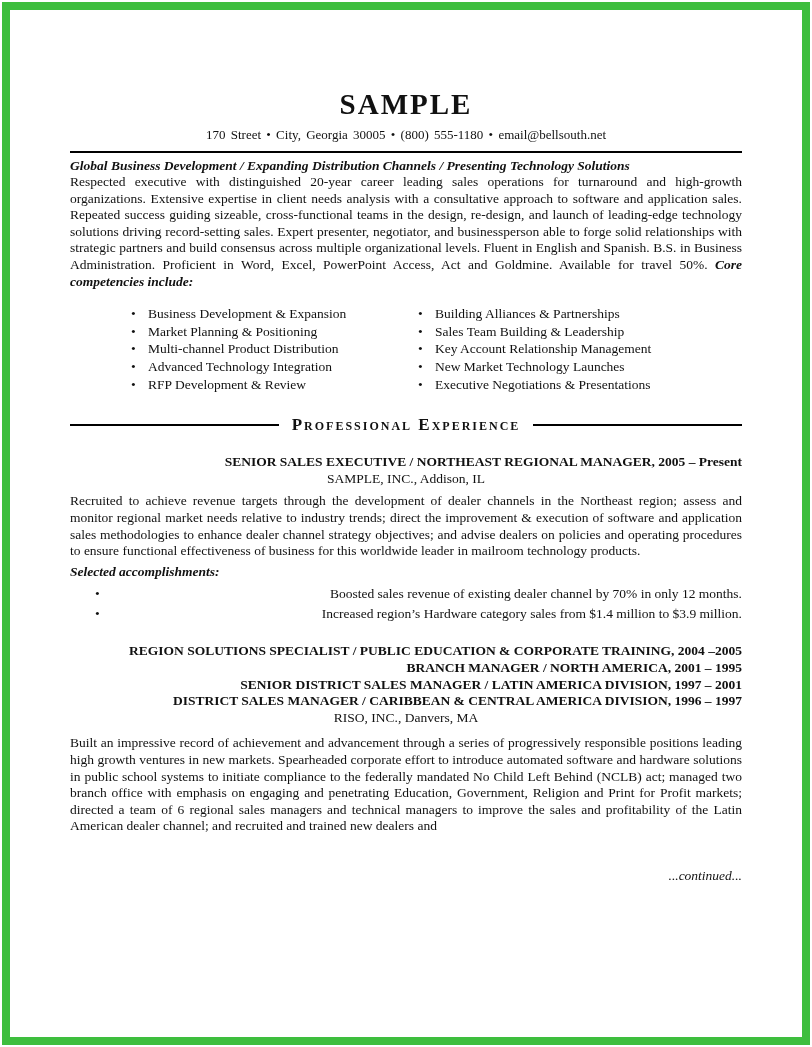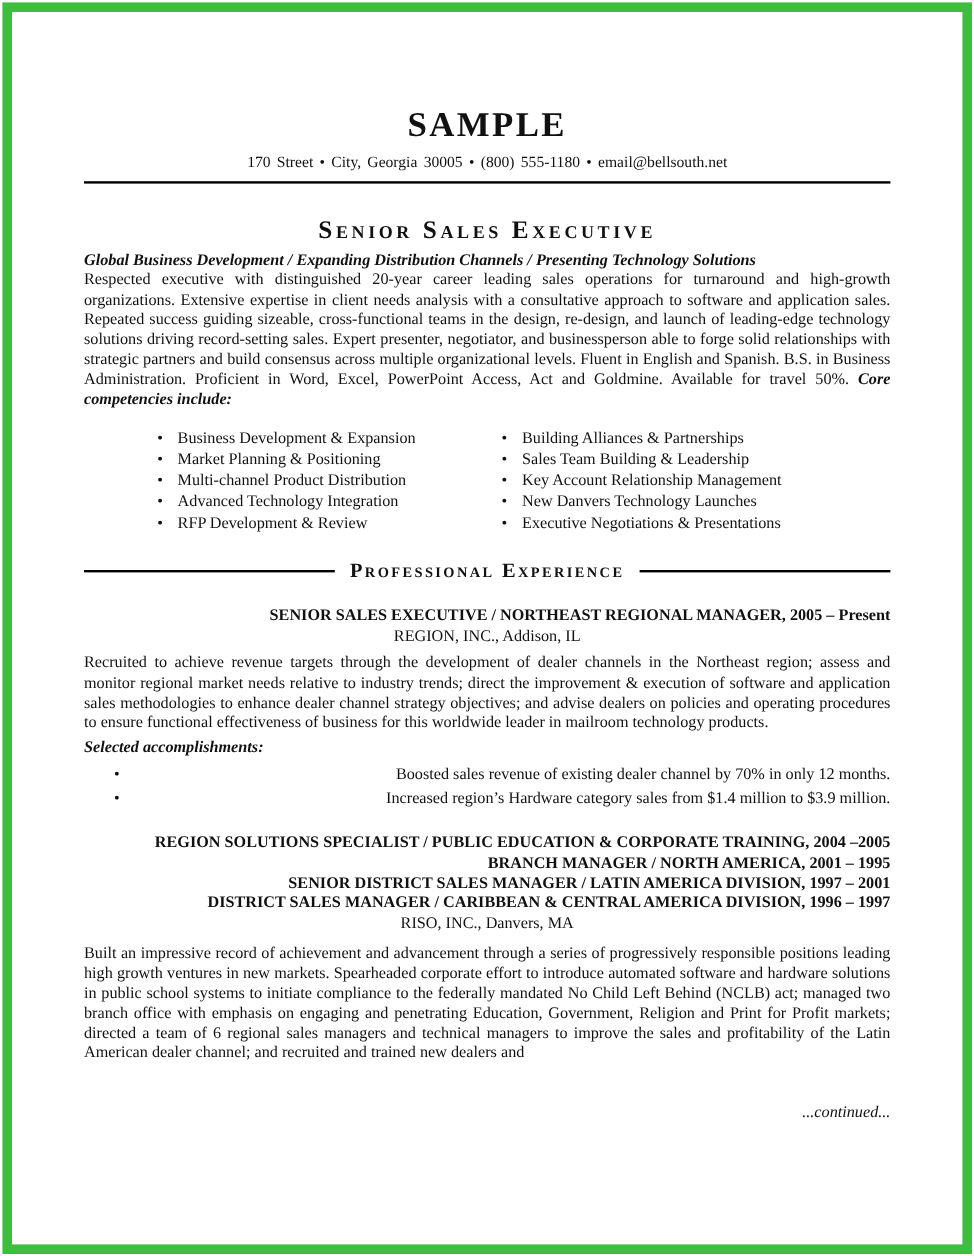--- a/index.html
+++ b/index.html
@@ -141,52 +141,51 @@
 <div class="page">
   <div class="frame">
 
     <header>
       <h1 class="name">SAMPLE</h1>
       <div class="contact">170 Street • City, Georgia 30005 • (800) 555-1180 • email@bellsouth.net</div>
       <hr class="header-rule">
     </header>
 
     <section>
-      <h2 class="resume-title">Senior Sales Executive</h2>
       <p class="resume-subtitle">Global Business Development / Expanding Distribution Channels / Presenting Technology Solutions</p>
     </section>
 
     <p class="para summary"><span>Respected executive with distinguished 20-year career leading sales operations for turnaround and high-growth organizations. Extensive expertise in client needs analysis with a consultative approach to software and application sales. Repeated success guiding sizeable, cross-functional teams in the design, re-design, and launch of leading-edge technology solutions driving record-setting sales. Expert presenter, negotiator, and businessperson able to forge solid relationships with strategic partners and build consensus across multiple organizational levels. Fluent in English and Spanish. B.S. in Business Administration. Proficient in Word, Excel, PowerPoint Access, Act and Goldmine. Available for travel 50%.</span><span class="sp"> </span><span class="bi">Core competencies include:</span></p>
 
     <div class="competencies">
       <ul class="comp-col left">
         <li>Business Development &amp; Expansion</li>
         <li>Market Planning &amp; Positioning</li>
         <li>Multi-channel Product Distribution</li>
         <li>Advanced Technology Integration</li>
         <li>RFP Development &amp; Review</li>
       </ul>
       <ul class="comp-col right">
         <li>Building Alliances &amp; Partnerships</li>
         <li>Sales Team Building &amp; Leadership</li>
         <li>Key Account Relationship Management</li>
-        <li>New Danvers Technology Launches</li>
+        <li>New Market Technology Launches</li>
         <li>Executive Negotiations &amp; Presentations</li>
       </ul>
     </div>
 
     <div class="section-header">
       <span class="line"></span>
       <h3>Professional Experience</h3>
       <span class="line"></span>
     </div>
 
     <section>
       <div class="job-title job1-title">SENIOR SALES EXECUTIVE / NORTHEAST REGIONAL MANAGER, 2005 – Present</div>
-      <div class="job-company">REGION, INC., Addison, IL</div>
+      <div class="job-company">SAMPLE, INC., Addison, IL</div>
       <p class="para job-desc">Recruited to achieve revenue targets through the development of dealer channels in the Northeast region; assess and monitor regional market needs relative to industry trends; direct the improvement &amp; execution of software and application sales methodologies to enhance dealer channel strategy objectives; and advise dealers on policies and operating procedures to ensure functional effectiveness of business for this worldwide leader in mailroom technology products.</p>
       <div class="accomp-label">Selected accomplishments:</div>
       <ul class="accomp-list">
         <li>Boosted sales revenue of existing dealer channel by 70% in only 12 months.</li>
         <li>Increased region’s Hardware category sales from $1.4 million to $3.9 million.</li>
       </ul>
     </section>
 
     <section>
       <div class="job2-titles">

